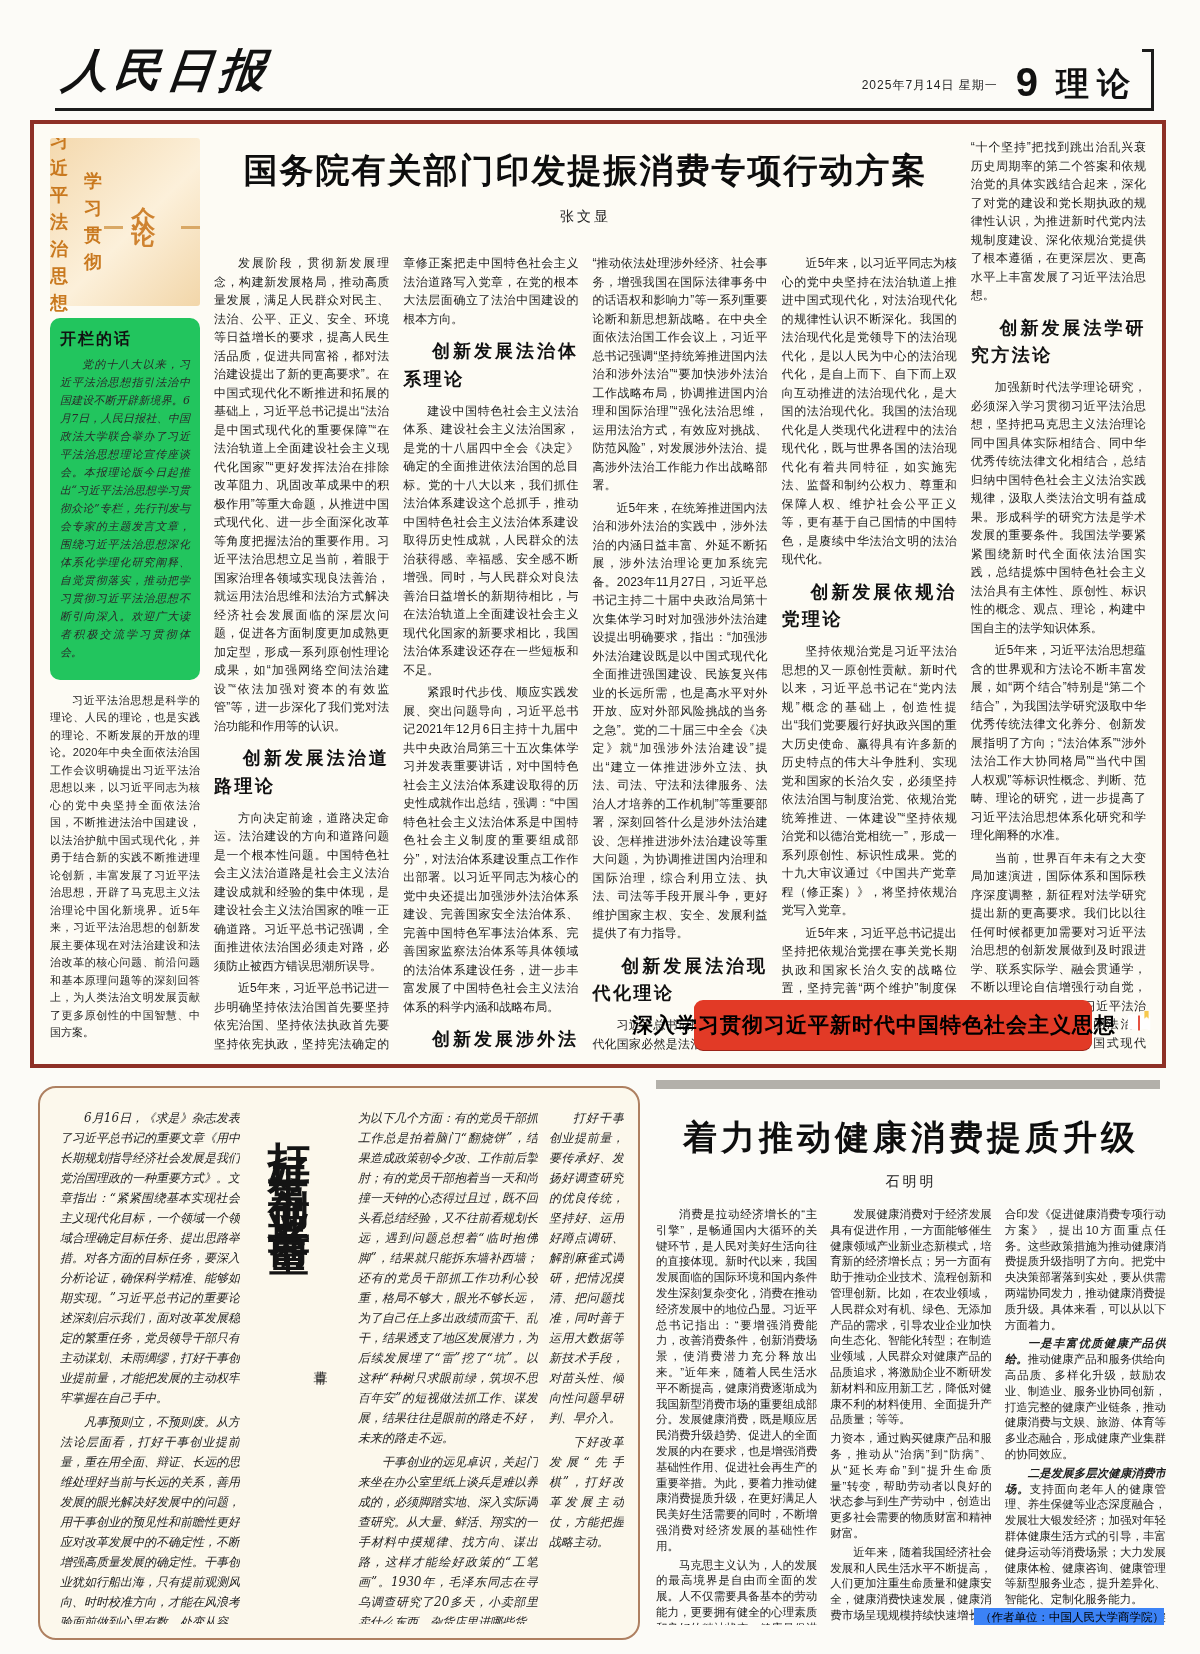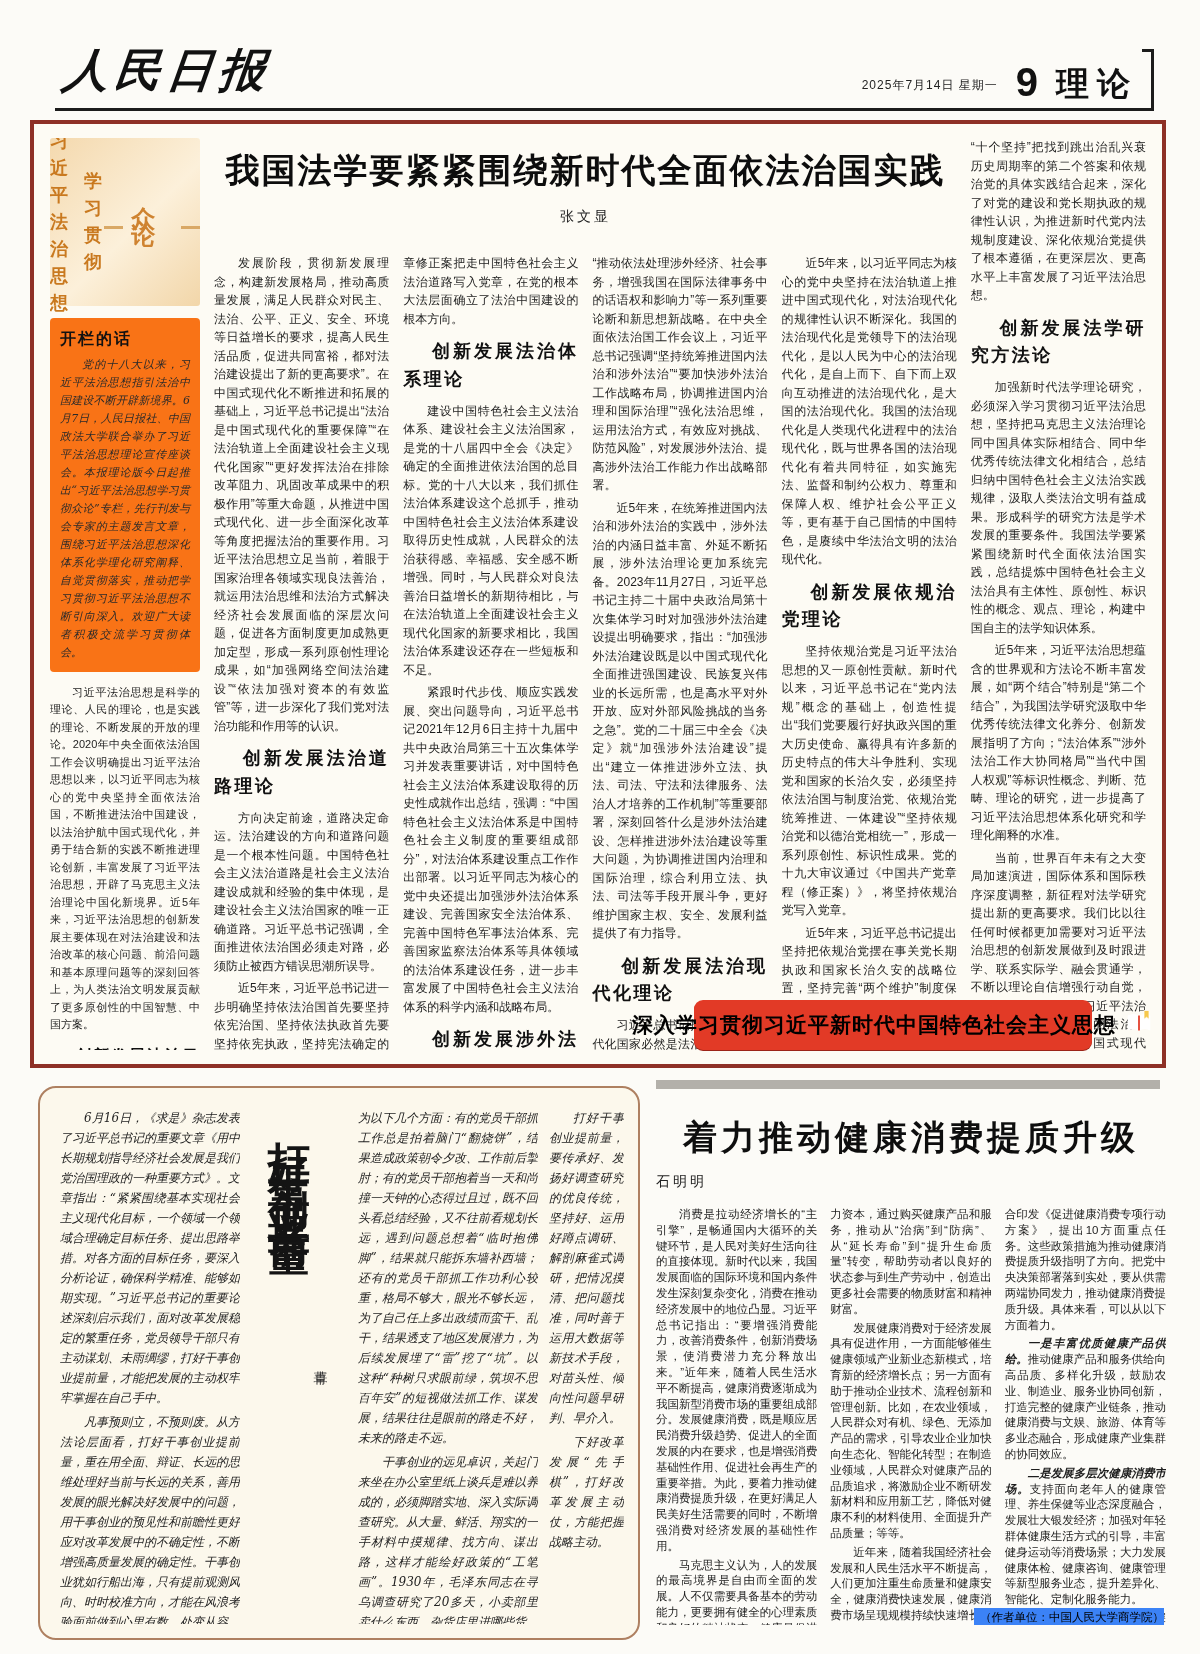--- a/index.html
+++ b/index.html
@@ -24,21 +24,21 @@
   h3.sec{font-size:18px;line-height:1.55;font-weight:700;letter-spacing:2.5px;color:#111;margin:10px 0 8px 0;text-indent:1.6em;font-family:"Liberation Sans",sans-serif;}
   .sidebar{grid-column:1;grid-row:1/3;overflow:hidden;font-size:11px;line-height:17.5px;}
   .sidebar p{margin:0 0 4px;text-indent:2em;text-align:justify;}
   .sidebar h3.sec{font-size:16px;letter-spacing:1.5px;}
 
   .kicker{background:linear-gradient(135deg,#f4d9ae,#fcf0da 55%,#f2d6a9);border-radius:3px;height:168px;display:flex;flex-direction:row;justify-content:center;align-items:center;margin-bottom:12px;}
   .kicker .k1{color:#c9791f;font-weight:800;font-size:18px;letter-spacing:2px;line-height:1.5;}
   .kicker .k3{color:#cf8330;font-weight:900;font-size:24px;letter-spacing:4px;margin-top:10px;display:flex;align-items:center;gap:8px;}
   .kicker .k3::before,.kicker .k3::after{content:"";display:block;width:26px;height:3px;background:#d9a865;}
 
-  .opennote{background:#f97316;border-radius:4px;padding:12px 10px 10px;margin-bottom:12px;}
+  .opennote{background:#22c55e;border-radius:10px;padding:12px 10px 18px;margin-bottom:12px;}
   .opennote h4{margin:0 0 8px;font-size:16px;font-weight:800;color:#111;font-family:"DejaVu Serif",serif;letter-spacing:2px;}
   .opennote .kai{font-family:"DejaVu Serif",serif;font-style:italic;font-size:11px;line-height:18px;color:#2a2a2a;text-align:justify;text-indent:2em;}
 
   .headline-cell{grid-column:2/6;grid-row:1;text-align:center;padding-top:10px;}
   .headline-cell h1{margin:0;font-size:34px;font-weight:900;letter-spacing:2px;color:#0d0d0d;font-family:"Liberation Sans",sans-serif;}
   .byline{margin-top:14px;font-size:14px;color:#222;font-family:"DejaVu Serif",serif;letter-spacing:3px;}
 
   .colB{grid-column:2;grid-row:2;}
   .colC{grid-column:3;grid-row:2;}
   .colD{grid-column:4;grid-row:2;}
@@ -62,21 +62,21 @@
   .vauthor{writing-mode:vertical-rl;text-orientation:upright;font-size:14px;color:#333;margin-top:252px;margin-left:2px;font-family:"DejaVu Serif",serif;}
   .sxzh{position:absolute;left:436px;top:408px;width:132px;height:80px;background:#fcf8ec;text-align:center;}
   .sxzh::before{content:"";position:absolute;left:6px;top:2px;width:118px;height:60px;background:radial-gradient(ellipse at center,#d9d5cc 0%,rgba(217,213,204,0) 70%);}
   .sxzh .zi{position:relative;font-family:"DejaVu Serif",serif;font-weight:900;font-style:italic;font-size:27px;letter-spacing:2px;color:#c3342b;}
   .sxzh .py{position:relative;font-size:7px;letter-spacing:2px;color:#b08a6a;margin-top:3px;}
 
   
   .health{position:absolute;left:656px;top:1080px;width:510px;height:560px;}
   .graybar{width:504px;height:9px;background:#b3b0aa;}
   .health h2{margin:26px 0 0;text-align:center;font-family:"DejaVu Serif",serif;font-weight:900;font-size:34px;letter-spacing:4px;color:#0e0e0e;}
-  .health .byline{margin-top:12px;text-align:left;}
+  .health .byline{margin-top:12px;text-align:center;}
   .hcols{position:relative;display:flex;gap:13px;margin-top:16px;height:418px;overflow:hidden;}
   .hcol{flex:1;overflow:hidden;text-align:justify;font-size:11.5px;line-height:15.8px;color:#1d1d1d;}
   .hcol p{margin:0 0 3px;text-indent:2em;}
   .lead-in{font-family:"DejaVu Serif",serif;font-style:italic;font-weight:700;}
   .health-attr{position:absolute;right:2px;bottom:0;background:#3b82f6;font-size:11.5px;padding:2px 0 0 6px;}
 </style>
 </head>
 <body>
 
 <div class="page">
@@ -103,21 +103,21 @@
         <div class="opennote">
           <h4>开栏的话</h4>
           <div class="kai">党的十八大以来，习近平法治思想指引法治中国建设不断开辟新境界。6月7日，人民日报社、中国政法大学联合举办了习近平法治思想理论宣传座谈会。本报理论版今日起推出“习近平法治思想学习贯彻众论”专栏，先行刊发与会专家的主题发言文章，围绕习近平法治思想深化体系化学理化研究阐释、自觉贯彻落实，推动把学习贯彻习近平法治思想不断引向深入。欢迎广大读者积极交流学习贯彻体会。</div>
         </div>
         <p>习近平法治思想是科学的理论、人民的理论，也是实践的理论、不断发展的开放的理论。2020年中央全面依法治国工作会议明确提出习近平法治思想以来，以习近平同志为核心的党中央坚持全面依法治国，不断推进法治中国建设，以法治护航中国式现代化，并勇于结合新的实践不断推进理论创新，丰富发展了习近平法治思想，开辟了马克思主义法治理论中国化新境界。近5年来，习近平法治思想的创新发展主要体现在对法治建设和法治改革的核心问题、前沿问题和基本原理问题等的深刻回答上，为人类法治文明发展贡献了更多原创性的中国智慧、中国方案。</p>
         <h3 class="sec">创新发展法治目的理论</h3>
 
       </div>
 
       <div class="headline-cell">
-        <h1>我国法学要紧紧围绕新时代全面依法治国实践</h1>
+        <h1>国务院有关部门印发提振消费专项行动方案</h1>
         <div class="byline">张文显</div>
       </div>
 
       <div class="col colB">
         <p>发展阶段，贯彻新发展理念，构建新发展格局，推动高质量发展，满足人民群众对民主、法治、公平、正义、安全、环境等日益增长的要求，提高人民生活品质，促进共同富裕，都对法治建设提出了新的更高要求”。在中国式现代化不断推进和拓展的基础上，习近平总书记提出“法治是中国式现代化的重要保障”“在法治轨道上全面建设社会主义现代化国家”“更好发挥法治在排除改革阻力、巩固改革成果中的积极作用”等重大命题，从推进中国式现代化、进一步全面深化改革等角度把握法治的重要作用。习近平法治思想立足当前，着眼于国家治理各领域实现良法善治，就运用法治思维和法治方式解决经济社会发展面临的深层次问题，促进各方面制度更加成熟更加定型，形成一系列原创性理论成果，如“加强网络空间法治建设”“依法加强对资本的有效监管”等，进一步深化了我们党对法治功能和作用等的认识。</p>
         <h3 class="sec">创新发展法治道路理论</h3>
         <p>方向决定前途，道路决定命运。法治建设的方向和道路问题是一个根本性问题。中国特色社会主义法治道路是社会主义法治建设成就和经验的集中体现，是建设社会主义法治国家的唯一正确道路。习近平总书记强调，全面推进依法治国必须走对路，必须防止被西方错误思潮所误导。</p>
         <p>近5年来，习近平总书记进一步明确坚持依法治国首先要坚持依宪治国、坚持依法执政首先要坚持依宪执政，坚持宪法确定的中国共产党领导地位不动摇，坚持宪法确定的人民民主专政的国体和人民代表大会制度的政体不动摇，更加鲜明地表达了走中国特色社会主义法治道路的历史必然性、逻辑必然性和政治必然性。党的二十大通过的党</p>
       </div>
 
@@ -190,22 +190,22 @@
   <div class="health">
     <div class="graybar"></div>
     <h2>着力推动健康消费提质升级</h2>
     <div class="byline">石明明</div>
     <div class="hcols">
       <div class="hcol">
         <p>消费是拉动经济增长的“主引擎”，是畅通国内大循环的关键环节，是人民对美好生活向往的直接体现。新时代以来，我国发展面临的国际环境和国内条件发生深刻复杂变化，消费在推动经济发展中的地位凸显。习近平总书记指出：“要增强消费能力，改善消费条件，创新消费场景，使消费潜力充分释放出来。”近年来，随着人民生活水平不断提高，健康消费逐渐成为我国新型消费市场的重要组成部分。发展健康消费，既是顺应居民消费升级趋势、促进人的全面发展的内在要求，也是增强消费基础性作用、促进社会再生产的重要举措。为此，要着力推动健康消费提质升级，在更好满足人民美好生活需要的同时，不断增强消费对经济发展的基础性作用。</p>
         <p>马克思主义认为，人的发展的最高境界是自由而全面的发展。人不仅需要具备基本的劳动能力，更要拥有健全的心理素质和良好的精神状态。健康是促进人的自由而全面发展的必然要求，是广大人民群众的共同追求。健康消费是人们通过医疗保健、食住等消费形式，对自身健康的维护与提升，包括健康食品、健康用品、健康生活方式等方面的消费。</p>
       </div>
       <div class="hcol">
+        <p>发展健康消费对于经济发展具有促进作用，一方面能够催生健康领域产业新业态新模式，培育新的经济增长点；另一方面有助于推动企业技术、流程创新和管理创新。比如，在农业领域，人民群众对有机、绿色、无添加产品的需求，引导农业企业加快向生态化、智能化转型；在制造业领域，人民群众对健康产品的品质追求，将激励企业不断研发新材料和应用新工艺，降低对健康不利的材料使用、全面提升产品质量；等等。</p>
         <p style="text-indent:0">力资本，通过购买健康产品和服务，推动从“治病”到“防病”、从“延长寿命”到“提升生命质量”转变，帮助劳动者以良好的状态参与到生产劳动中，创造出更多社会需要的物质财富和精神财富。</p>
-        <p>发展健康消费对于经济发展具有促进作用，一方面能够催生健康领域产业新业态新模式，培育新的经济增长点；另一方面有助于推动企业技术、流程创新和管理创新。比如，在农业领域，人民群众对有机、绿色、无添加产品的需求，引导农业企业加快向生态化、智能化转型；在制造业领域，人民群众对健康产品的品质追求，将激励企业不断研发新材料和应用新工艺，降低对健康不利的材料使用、全面提升产品质量；等等。</p>
         <p>近年来，随着我国经济社会发展和人民生活水平不断提高，人们更加注重生命质量和健康安全，健康消费快速发展，健康消费市场呈现规模持续快速增长、业态模式不断创新、消费结构持续优化等特点。预防式健康产品、家用运动健身器材等产品市场火爆。同时需要看到，健康消费领域仍然存在优质供给普及不够等问题。中共中央、国务院有关部门印发提振消费专项行动方案，12部门联</p>
       </div>
       <div class="hcol">
         <p style="text-indent:0">合印发《促进健康消费专项行动方案》，提出10方面重点任务。这些政策措施为推动健康消费提质升级指明了方向。把党中央决策部署落到实处，要从供需两端协同发力，推动健康消费提质升级。具体来看，可以从以下方面着力。</p>
         <p><span class="lead-in">一是丰富优质健康产品供给。</span><span>推动健康产品和服务供给向高品质、多样化升级，鼓励农业、制造业、服务业协同创新，打造完整的健康产业链条，推动健康消费与文娱、旅游、体育等多业态融合，形成健康产业集群的协同效应。</span></p>
         <p><span class="lead-in">二是发展多层次健康消费市场。</span><span>支持面向老年人的健康管理、养生保健等业态深度融合，发展壮大银发经济；加强对年轻群体健康生活方式的引导，丰富健身运动等消费场景；大力发展健康体检、健康咨询、健康管理等新型服务业态，提升差异化、智能化、定制化服务能力。</span></p>
         <p><span class="lead-in">三是完善健康消费环境。</span><span>深化特殊食品注册备案制度改革，完善保健食品事前审评和事后评价机制，引导诚信合规经营；引导企业严格遵守消费者的知情同意权，事先将可能发生的风险、费用等清晰告知消费者，营造规范有序的健康消费市场环境。</span></p>
       </div>
       <div class="health-attr">（作者单位：中国人民大学商学院）</div>
     </div>

